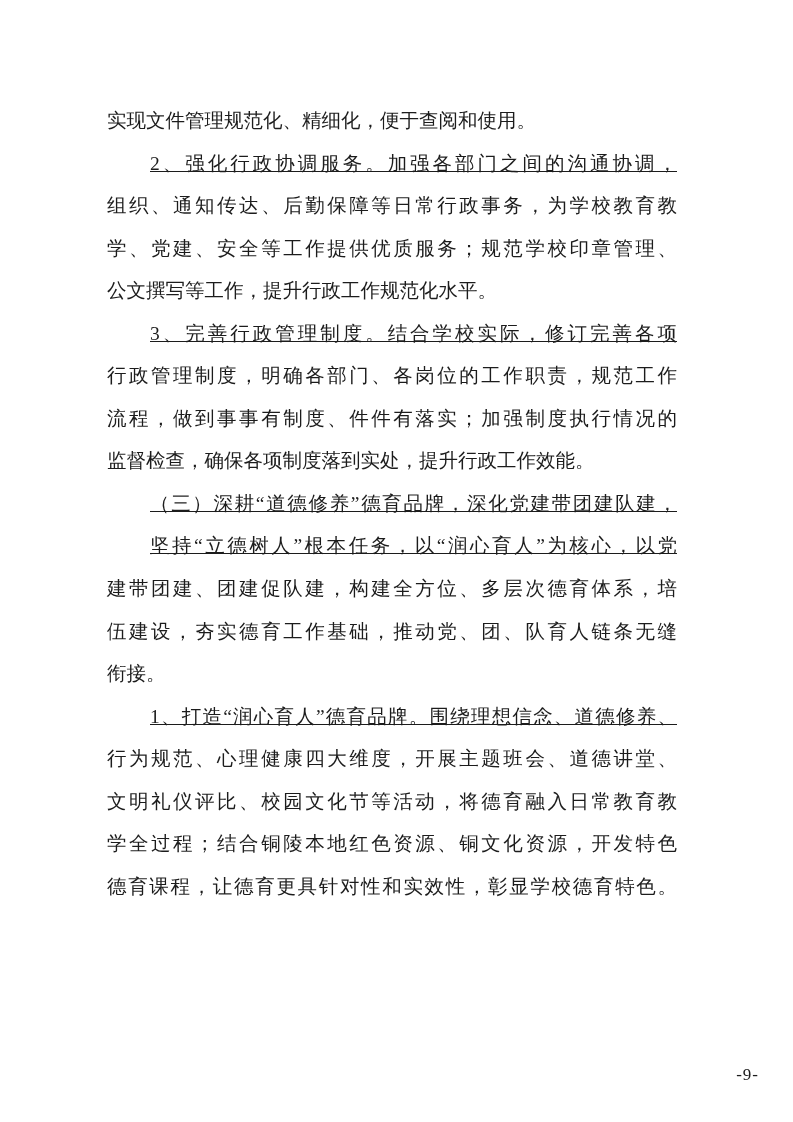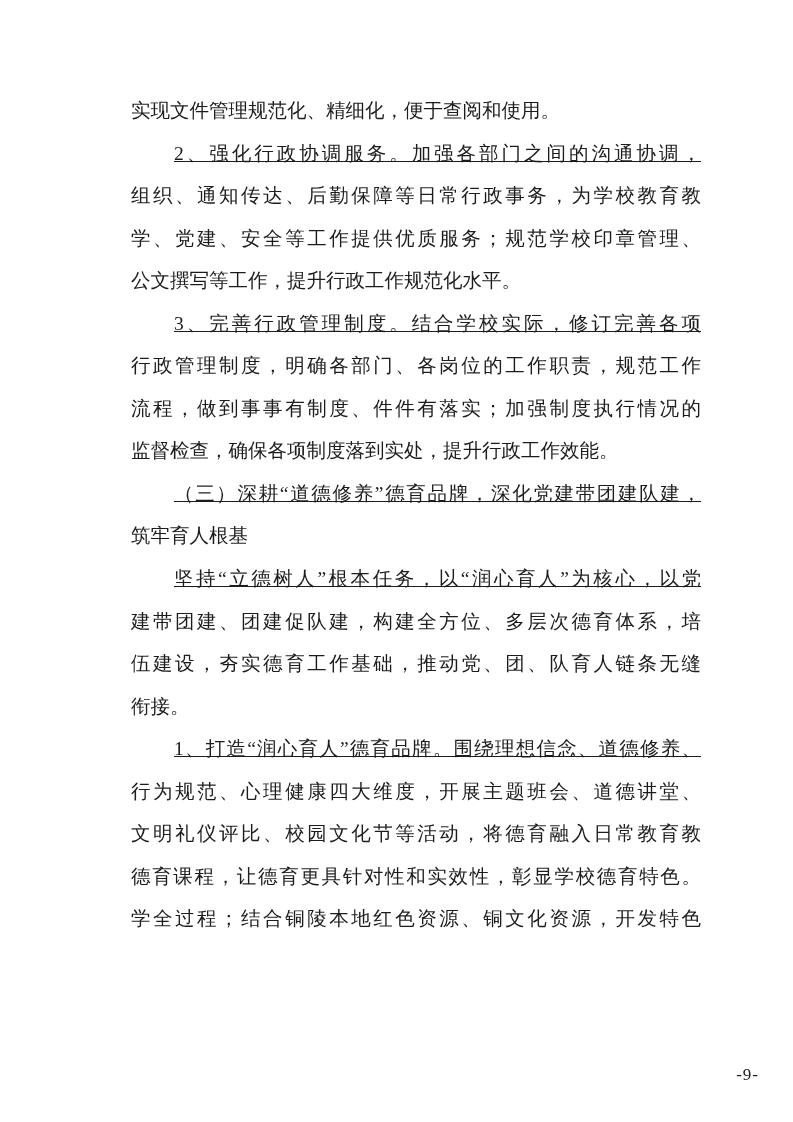--- a/index.html
+++ b/index.html
@@ -12,23 +12,22 @@
     width: 793px;
     height: 1122px;
     background: #ffffff;
     overflow: hidden;
     font-family: "Liberation Serif", "DejaVu Serif", serif;
     color: #1c1c1c;
   }
   .content {
     position: absolute;
     left: 107px;
-    top: 90px;
+    top: 100px;
     width: 570px;
-    margin-left: 24px;
   }
   .line {
     font-size: 19.5px;
     line-height: 42.55px;
     height: 42.55px;
     text-align: justify;
     text-align-last: left;
     white-space: nowrap;
   }
   .line.ind {
@@ -56,25 +55,24 @@
       <div class="line">实现文件管理规范化、精细化，便于查阅和使用。</div>
       <div class="line ind fill">2、强化行政协调服务。加强各部门之间的沟通协调，</div>
       <div class="line fill">组织、通知传达、后勤保障等日常行政事务，为学校教育教</div>
       <div class="line fill">学、党建、安全等工作提供优质服务；规范学校印章管理、</div>
       <div class="line">公文撰写等工作，提升行政工作规范化水平。</div>
       <div class="line ind fill">3、完善行政管理制度。结合学校实际，修订完善各项</div>
       <div class="line fill">行政管理制度，明确各部门、各岗位的工作职责，规范工作</div>
       <div class="line fill">流程，做到事事有制度、件件有落实；加强制度执行情况的</div>
       <div class="line">监督检查，确保各项制度落到实处，提升行政工作效能。</div>
       <div class="line ind fill">（三）深耕“道德修养”德育品牌，深化党建带团建队建，</div>
-      <div class="line">筑牢育人根基</div>
       <div class="line ind fill">坚持“立德树人”根本任务，以“润心育人”为核心，以党</div>
       <div class="line fill">建带团建、团建促队建，构建全方位、多层次德育体系，培</div>
       <div class="line fill">伍建设，夯实德育工作基础，推动党、团、队育人链条无缝</div>
       <div class="line">衔接。</div>
       <div class="line ind fill">1、打造“润心育人”德育品牌。围绕理想信念、道德修养、</div>
       <div class="line fill">行为规范、心理健康四大维度，开展主题班会、道德讲堂、</div>
       <div class="line fill">文明礼仪评比、校园文化节等活动，将德育融入日常教育教</div>
+      <div class="line fill">学全过程；结合铜陵本地红色资源、铜文化资源，开发特色</div>
       <div class="line fill">德育课程，让德育更具针对性和实效性，彰显学校德育特色。</div>
-      <div class="line fill">学全过程；结合铜陵本地红色资源、铜文化资源，开发特色</div>
     </div>
   <div class="footer">-9-</div>
 </div>
 
 </body></html>

